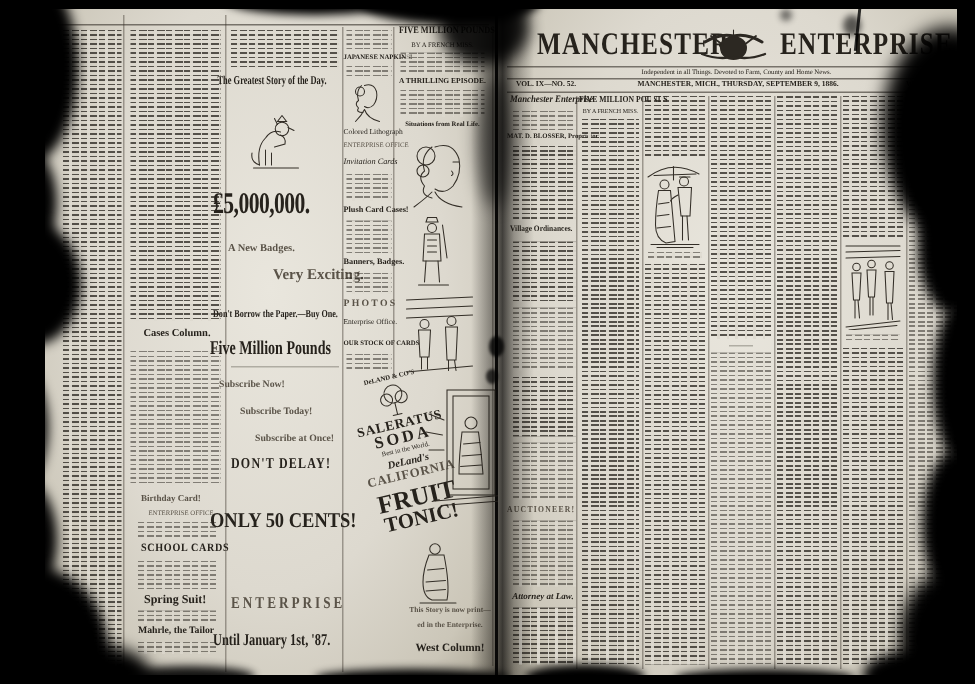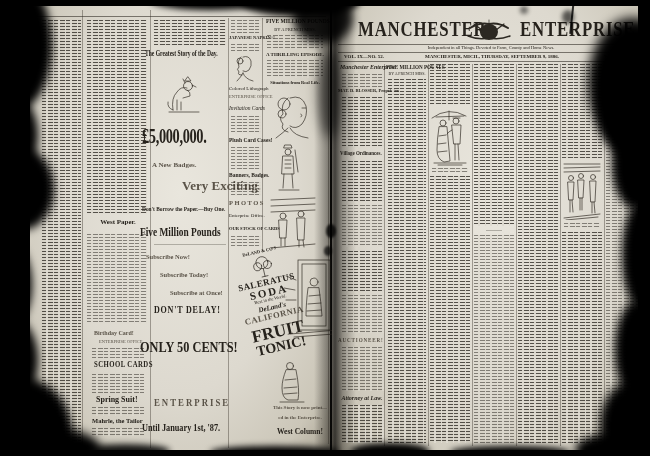--- a/index.html
+++ b/index.html
@@ -40,21 +40,21 @@
     <div class="vr" style="left:52px;top:6px;height:438px"></div>
     <div class="vr" style="left:120px;top:6px;height:438px"></div>
     <div class="vr" style="left:198px;top:14px;height:430px"></div>
     <div class="vr" style="left:232px;top:14px;height:234px"></div>
     <div class="vr" style="left:298px;top:14px;height:426px"></div>
     <div class="hr" style="left:4px;top:12px;width:292px"></div>
 
     <div class="tx" style="left:12px;top:16px;width:39px;height:426px"></div>
 
     <div class="tx" style="left:57px;top:16px;width:60px;height:194px"></div>
-    <div class="hl b ctr" style="left:58px;top:215px;width:60px;font-size:7px">West Paper.</div>
+    <div class="hl b ctr" style="left:58px;top:215px;width:60px;font-size:7px">Cases Column.</div>
     <div class="tx lt" style="left:57px;top:230px;width:60px;height:90px"></div>
     <div class="hl b fad" style="left:64px;top:326px;font-size:6px">Birthday Card!</div>
     <div class="hl fad" style="left:69px;top:336px;font-size:4.5px">ENTERPRISE OFFICE</div>
     <div class="tx lt" style="left:62px;top:344px;width:52px;height:11px"></div>
     <div class="hl b" style="left:64px;top:357px;font-size:7.5px;letter-spacing:.5px;transform:scaleX(.9)">SCHOOL CARDS</div>
     <div class="tx lt" style="left:62px;top:370px;width:52px;height:19px"></div>
     <div class="hl b" style="left:66px;top:392px;font-size:8px">Spring Suit!</div>
     <div class="tx lt" style="left:62px;top:403px;width:52px;height:9px"></div>
     <div class="hl b" style="left:62px;top:414px;font-size:6.5px">Mahrle, the Tailor</div>
     <div class="tx lt" style="left:62px;top:424px;width:52px;height:8px"></div>
@@ -71,21 +71,21 @@
           <path d="M22 5 L28 5 L25 1 Z"></path>
         <path d="M14 34 L14 24 M18 34 L18 26"></path>
           <path d="M10 34 Q4 32 5 26"></path>
         <path d="M24 14 Q28 16 27 20 L20 22"></path>
           <path d="M6 36 L36 36" stroke-width=".4"></path>
       </svg>
     </div>
 
     <div class="hl b" style="left:112px;top:122px;font-size:20px;transform:scaleX(.72);letter-spacing:-.5px">£5,000,000.</div>
     <div class="hl b fad" style="left:122px;top:158px;font-size:7px">A New Badges.</div>
-    <div class="hl b fad" style="left:152px;top:175px;font-size:13px">Very Exciting.</div>
+    <div class="hl b fad" style="left:152px;top:175px;font-size:10px">Very Exciting.</div>
     <div class="hl b" style="left:112px;top:202px;font-size:7px;transform:scaleX(.77)">Don't Borrow the Paper.—Buy One.</div>
     <div class="hl b" style="left:110px;top:221px;font-size:13px;transform:scaleX(.72)">Five Million Pounds</div>
     <div class="hr" style="left:124px;top:240px;width:72px;opacity:.5"></div>
     <div class="hl b fad" style="left:116px;top:250px;font-size:6.5px">Subscribe Now!</div>
     <div class="hl b fad" style="left:130px;top:268px;font-size:6.5px">Subscribe Today!</div>
     <div class="hl b fad" style="left:140px;top:286px;font-size:6.5px">Subscribe at Once!</div>
     <div class="hl b" style="left:124px;top:301px;font-size:10px;letter-spacing:1px;transform:scaleX(.8)">DON'T DELAY!</div>
     <div class="hl b" style="left:110px;top:337px;font-size:14px;transform:scaleX(.88)">ONLY 50 CENTS!</div>
     <div class="hl b fad" style="left:124px;top:393px;font-size:11px;letter-spacing:2.5px;transform:scaleX(.8)">ENTERPRISE</div>
     <div class="hl b" style="left:112px;top:418px;font-size:11px;transform:scaleX(.75)">Until January 1st, '87.</div>

